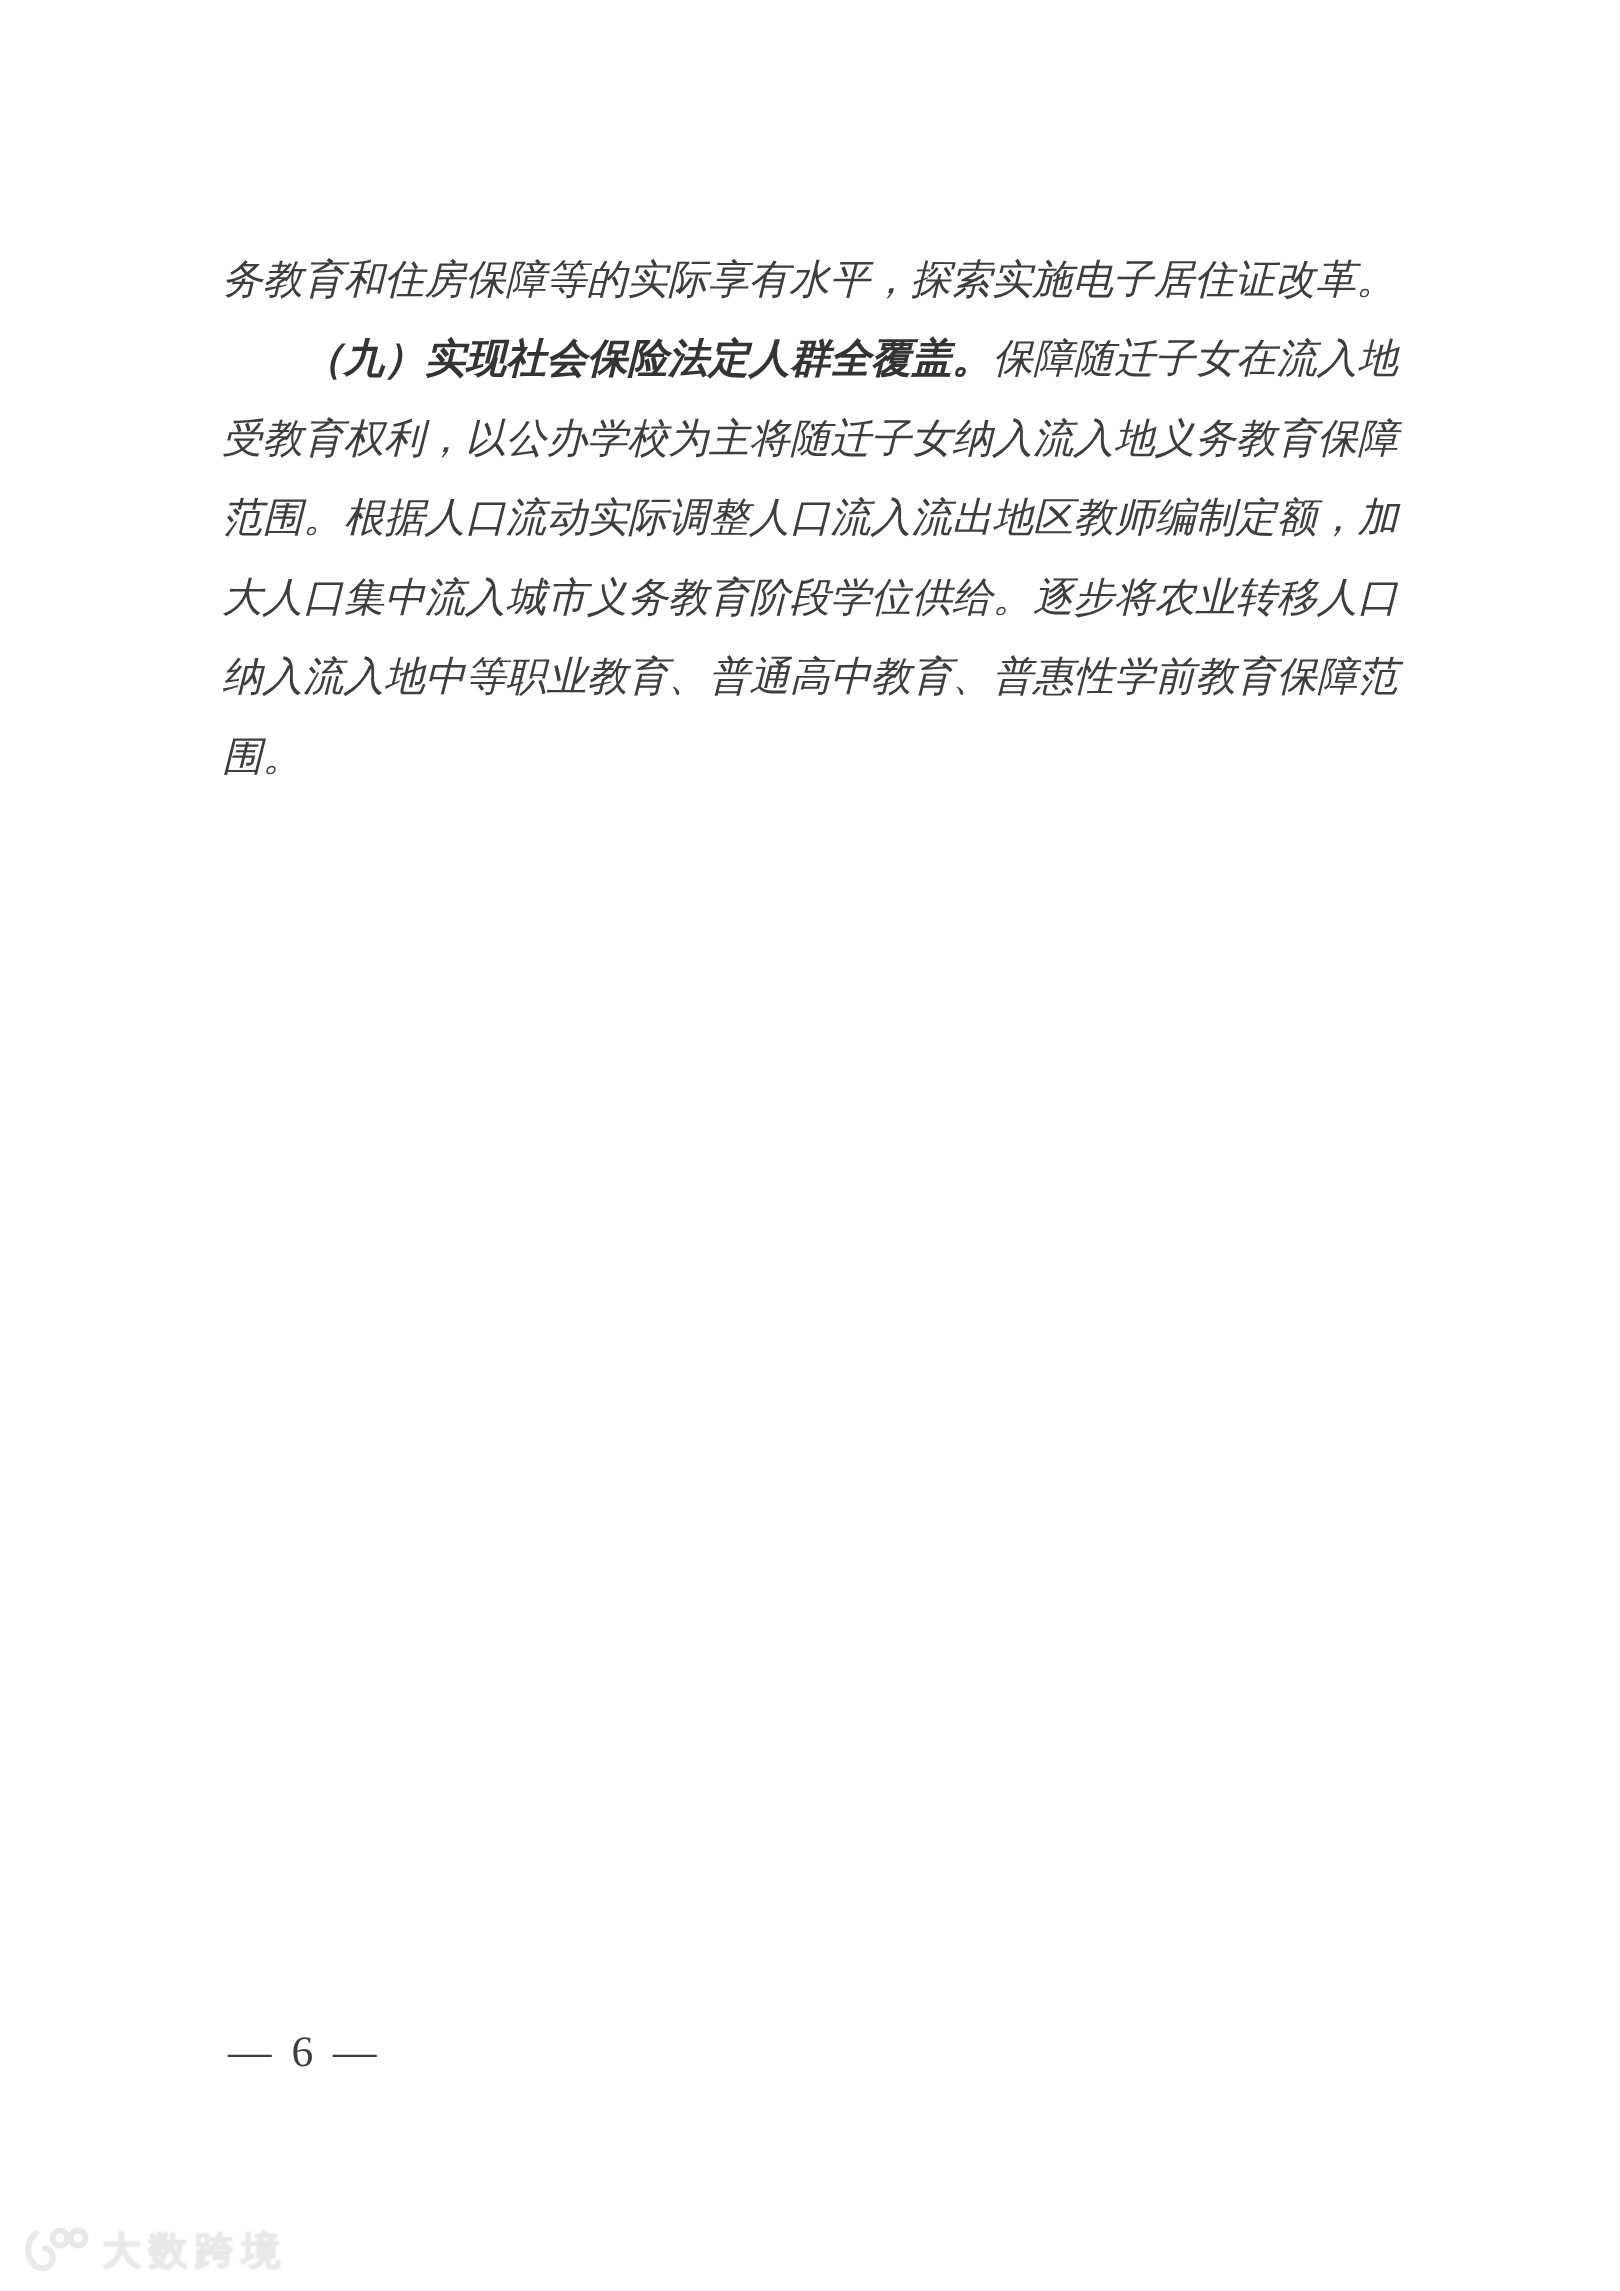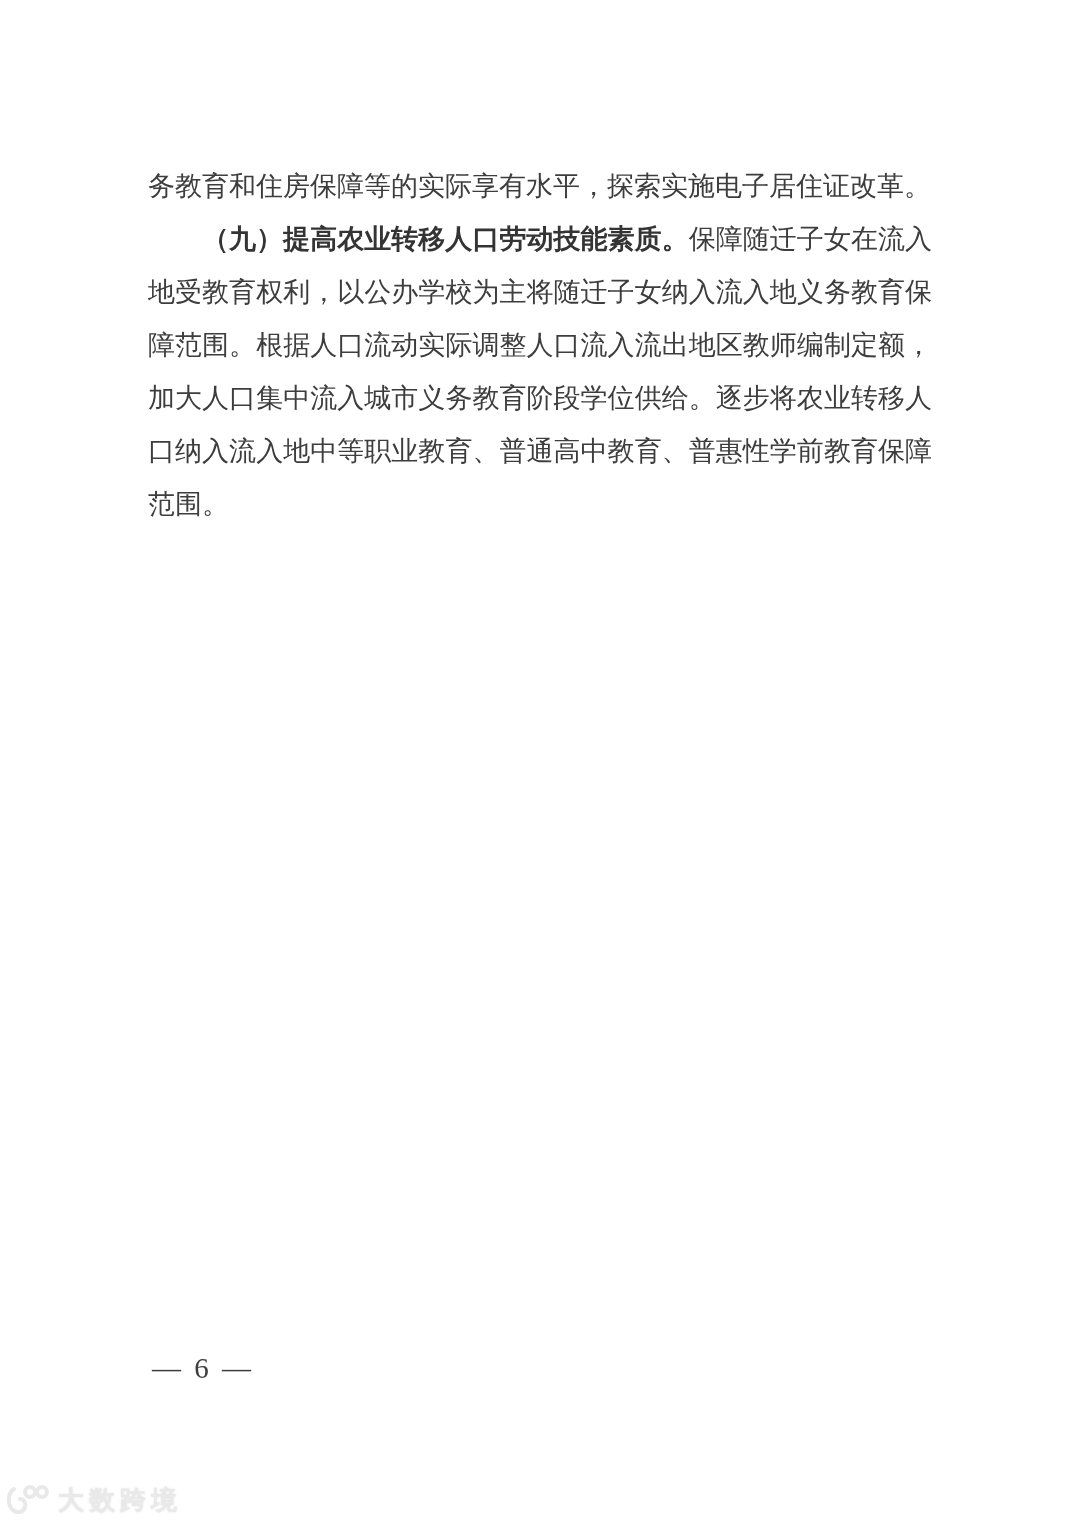--- a/index.html
+++ b/index.html
@@ -22,41 +22,42 @@
     width: 784px;
     color: #3d3d3d;
     font-size: 27px;
     line-height: 53px;
     text-align: justify;
   }
   .para {
     margin: 0;
     padding: 0;
     text-indent: 2em;
+    font-style: italic;
   }
   .para.continuation {
     text-indent: 0;
     white-space: nowrap;
   }
   .para-lead {
     font-weight: 700;
     color: #343434;
   }
   .page-number {
     position: absolute;
     left: 152px;
     top: 1352px;
     font-size: 29px;
     color: #3d3d3d;
     letter-spacing: 3px;
     font-family: "Liberation Serif", "DejaVu Serif", serif;
   }
   .watermark {
     position: absolute;
-    left: 4px;
+    left: 14px;
     top: 1483px;
     display: flex;
     gap: 8px;
     pointer-events: none;
   }
   .wm-logo {
     display: inline-block;
     width: 46px;
     height: 36px;
   }
@@ -71,21 +72,21 @@
 </style>
 </head>
 <body>
 
 <div class="page">
 
   <main class="doc-body">
     <p class="para continuation"><span>务教育和住房保障等的实际享有水平，探索实施电子居住证改革。</span></p>
 
 
-    <p class="para"><b class="para-lead">（九）提高农业转移人口劳动技能素质。</b><span>保障随迁子女在流入地受教育权利，以公办学校为主将随迁子女纳入流入地义务教育保障范围。根据人口流动实际调整人口流入流出地区教师编制定额，加大人口集中流入城市义务教育阶段学位供给。逐步将农业转移人口纳入流入地中等职业教育、普通高中教育、普惠性学前教育保障范围。</span></p>
+    <p class="para"><b class="para-lead">（九）实现社会保险法定人群全覆盖。</b><span>保障随迁子女在流入地受教育权利，以公办学校为主将随迁子女纳入流入地义务教育保障范围。根据人口流动实际调整人口流入流出地区教师编制定额，加大人口集中流入城市义务教育阶段学位供给。逐步将农业转移人口纳入流入地中等职业教育、普通高中教育、普惠性学前教育保障范围。</span></p>
 
   </main>
 
   <div class="page-number">— 6 —</div>
 
   <div class="watermark">
     <span class="wm-logo">
       <svg viewBox="0 0 46 36" width="46" height="36" xmlns="http://www.w3.org/2000/svg">
         <g fill="none" stroke="#e9e9e9" stroke-width="4" stroke-linecap="round">
           <path d="M10 6 C 4 10, 3 20, 8 26 C 12 31, 19 30, 21 24 C 22 20, 20 16, 16 16"></path>

